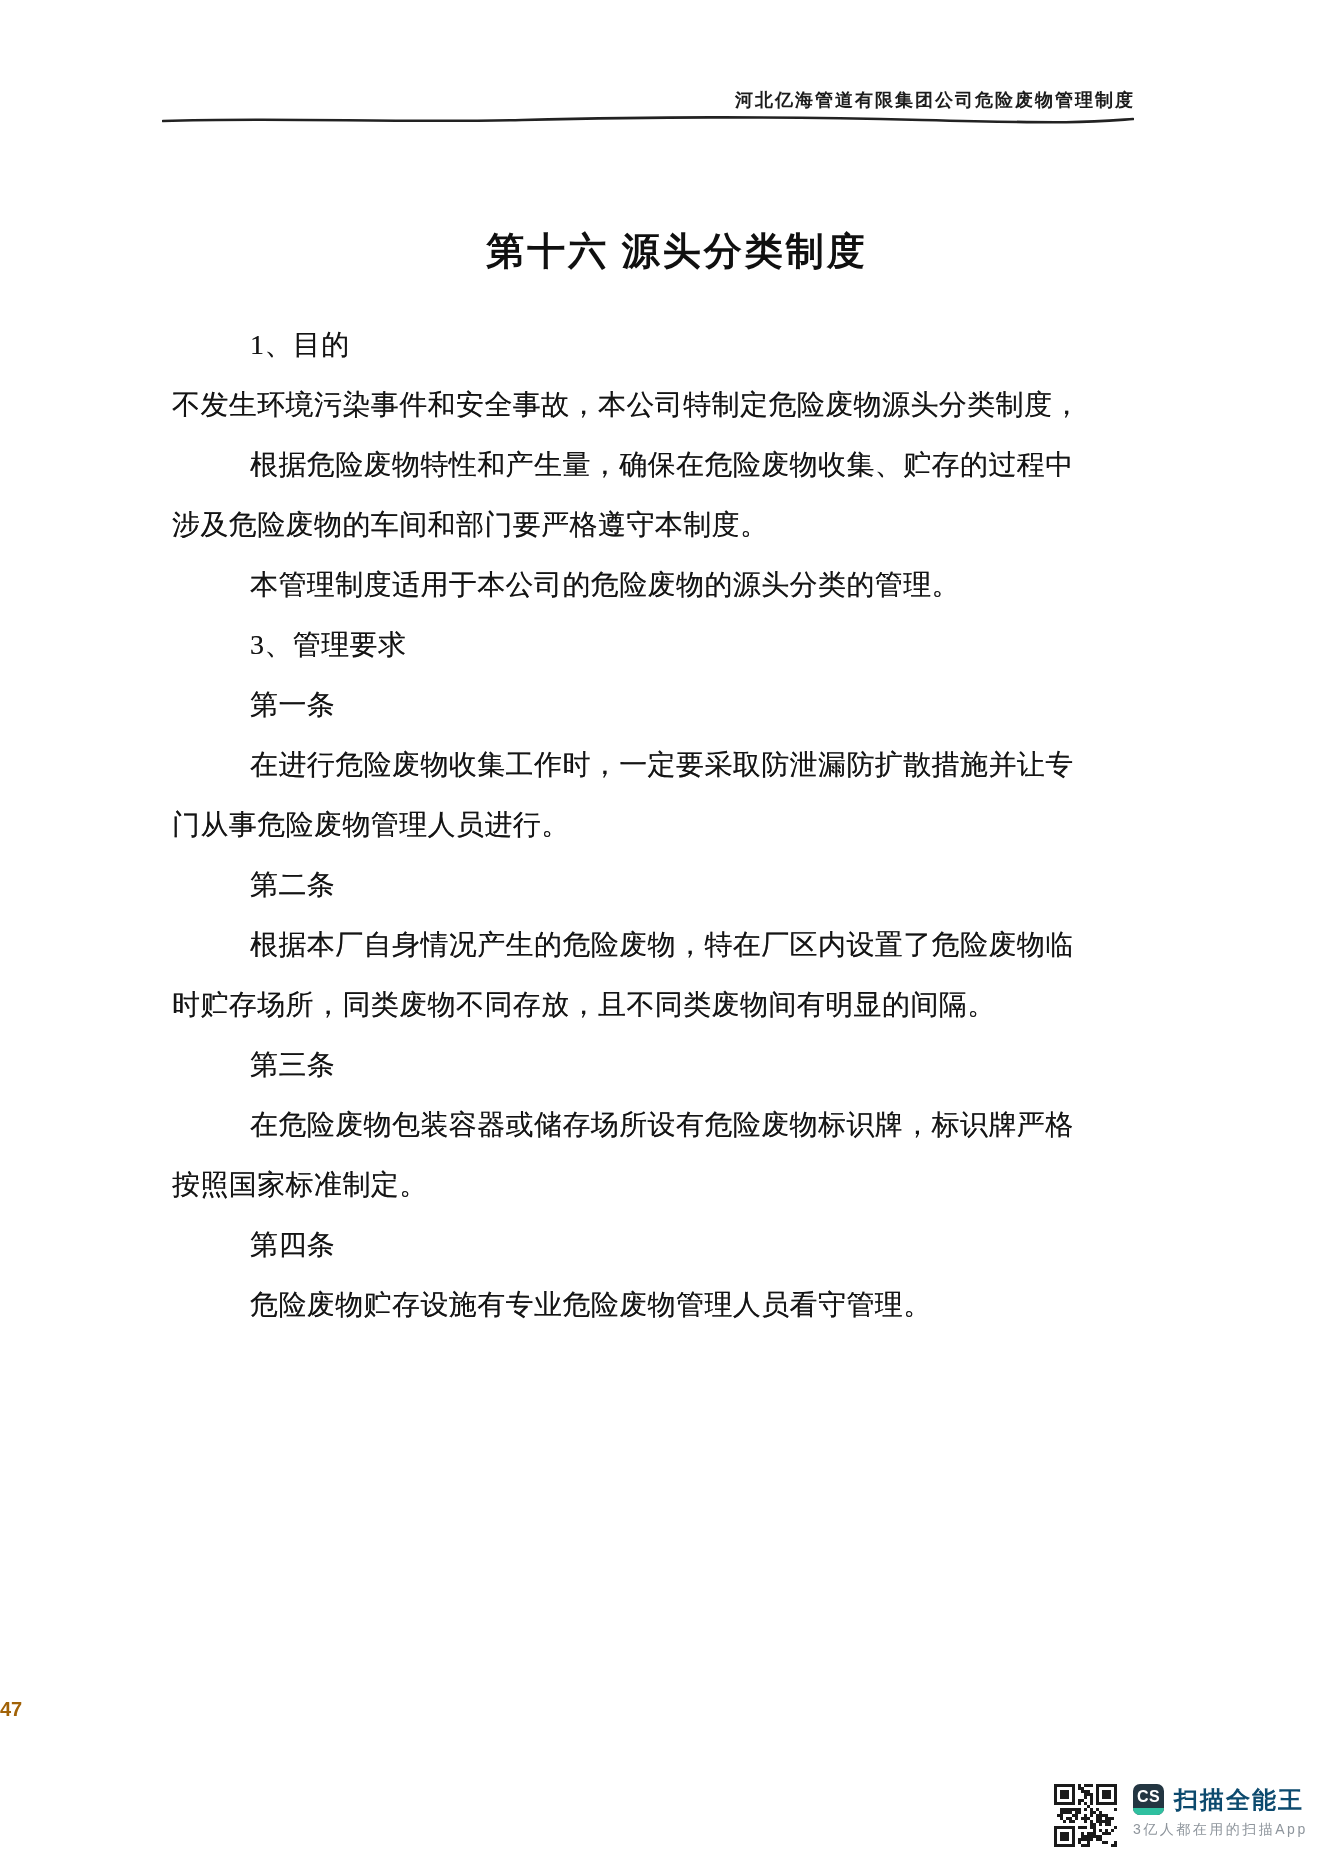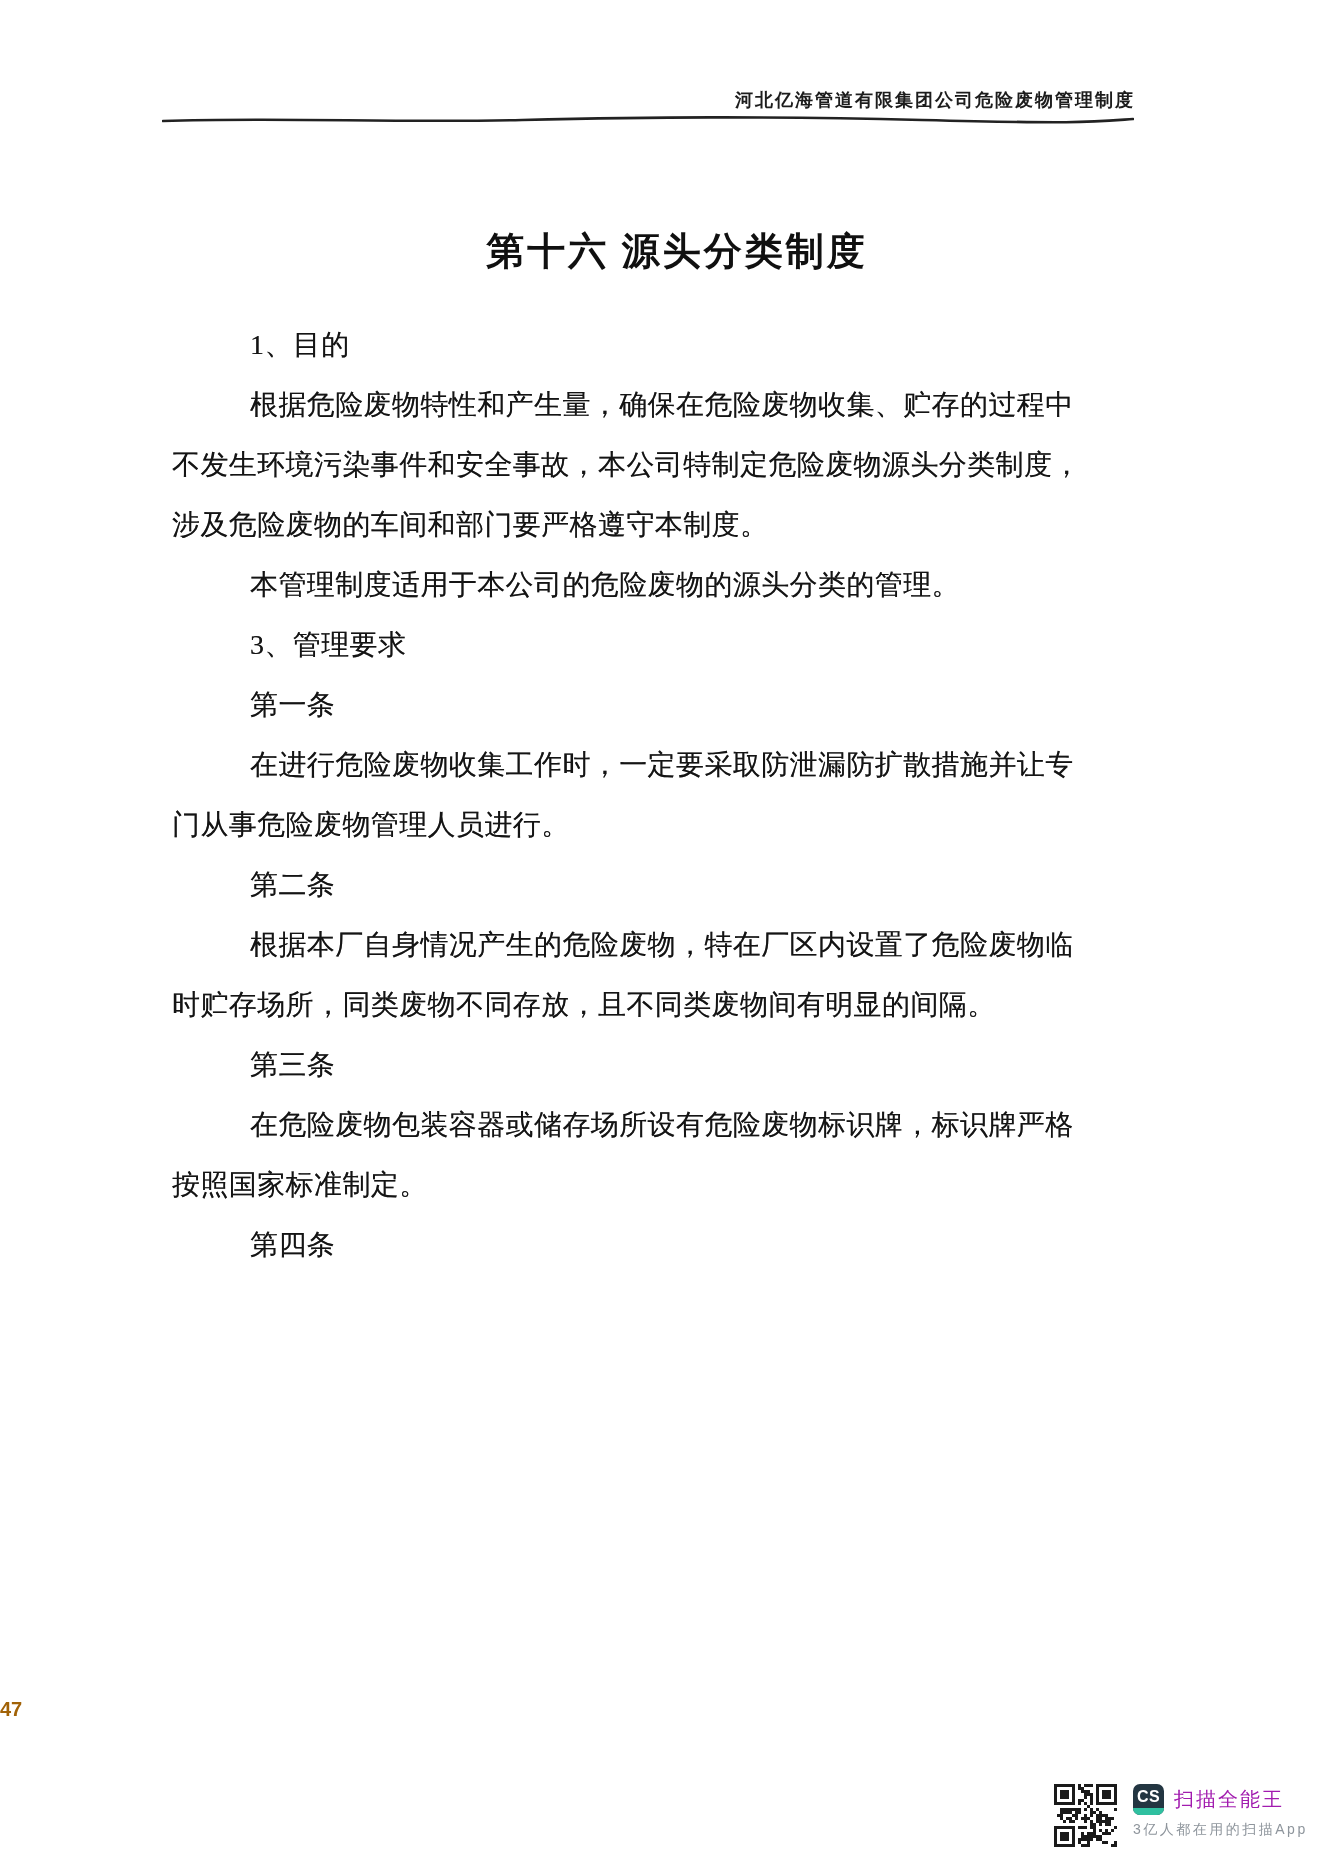--- a/index.html
+++ b/index.html
@@ -106,23 +106,23 @@
     font-weight: bold;
     font-size: 16px;
     letter-spacing: 0.5px;
   }
   .cs-badge .cs-strip {
     position: absolute;
     left: 0; bottom: 0; width: 100%; height: 7px;
     background: #2fc0a0;
   }
   .app-name {
-    font-size: 20px;
-    font-weight: normal;
-    color: #a21caf;
+    font-size: 24px;
+    font-weight: bold;
+    color: #0c4a6e;
     letter-spacing: 2px;
     line-height: 31px;
   }
   .tagline {
     margin-top: 6px;
     font-size: 14px;
     color: #8e959c;
     letter-spacing: 2.5px;
     line-height: 16px;
   }
@@ -138,35 +138,36 @@
     <svg width="972" height="12" viewBox="0 0 972 12">
       <path d="M1,7 C 120,3 230,9 360,6 S 600,2 760,6 S 930,8 971,5" fill="none" stroke="#222222" stroke-width="2.6" stroke-linecap="round"></path>
     </svg>
   </div>
 
   <div class="doc-title">第十六 源头分类制度</div>
 
   <div class="doc-body">
 
   <div class="doc-line indent">1、目的</div>
+      <div class="doc-line">不发生环境污染事件和安全事故，本公司特制定危险废物源头分类制度，</div>
       <div class="doc-line indent">根据危险废物特性和产生量，确保在危险废物收集、贮存的过程中</div>
-      <div class="doc-line">不发生环境污染事件和安全事故，本公司特制定危险废物源头分类制度，</div>
       <div class="doc-line">涉及危险废物的车间和部门要严格遵守本制度。</div>
       <div class="doc-line indent">本管理制度适用于本公司的危险废物的源头分类的管理。</div>
       <div class="doc-line indent">3、管理要求</div>
       <div class="doc-line indent">第一条</div>
       <div class="doc-line indent">在进行危险废物收集工作时，一定要采取防泄漏防扩散措施并让专</div>
       <div class="doc-line">门从事危险废物管理人员进行。</div>
       <div class="doc-line indent">第二条</div>
       <div class="doc-line indent">根据本厂自身情况产生的危险废物，特在厂区内设置了危险废物临</div>
       <div class="doc-line">时贮存场所，同类废物不同存放，且不同类废物间有明显的间隔。</div>
       <div class="doc-line indent">第三条</div>
       <div class="doc-line indent">在危险废物包装容器或储存场所设有危险废物标识牌，标识牌严格</div>
       <div class="doc-line">按照国家标准制定。</div>
       <div class="doc-line indent">第四条</div>
+      <div class="doc-line indent">危险废物贮存设施有专业危险废物管理人员看守管理。</div>
     </div>
 
   <div class="page-number">47</div>
 
   <div class="watermark">
     <div class="qr">
         <span class="d"></span>
         <span class="d"></span>
         <span class="d"></span>
         <span class="d"></span>

